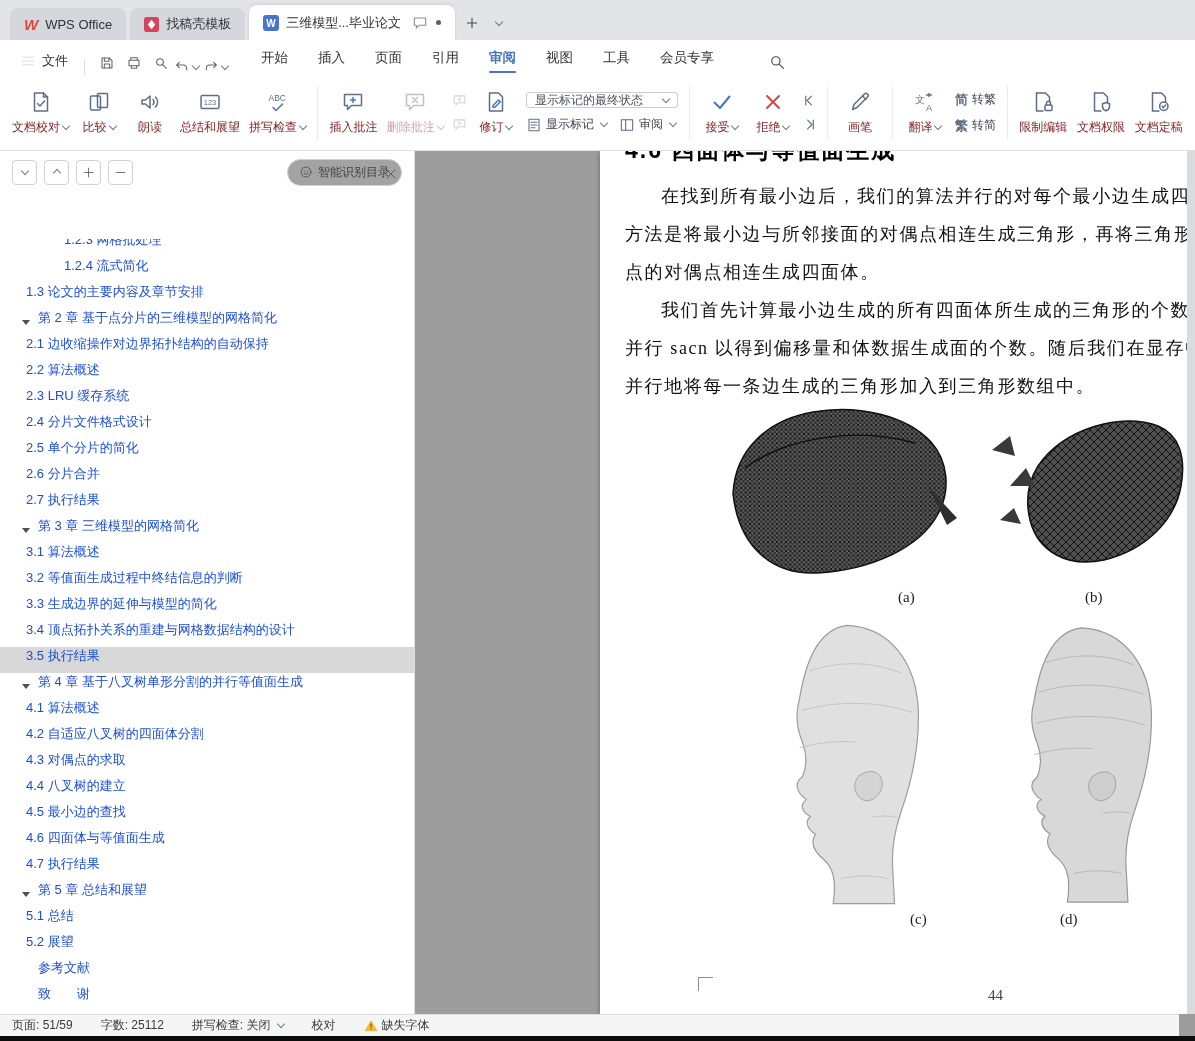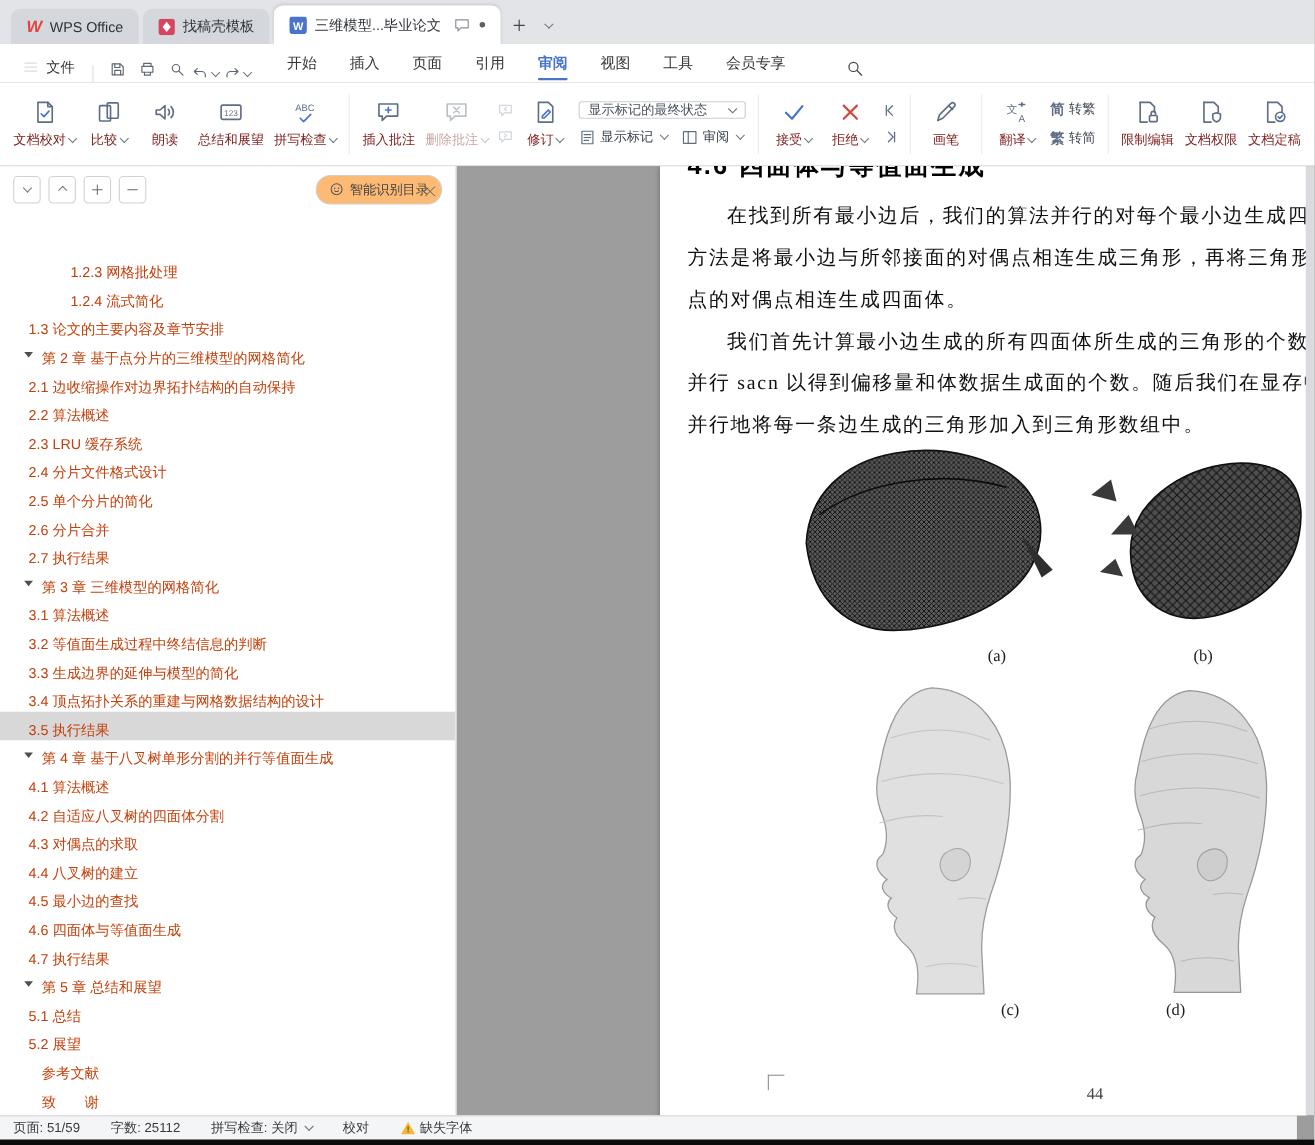--- a/index.html
+++ b/index.html
@@ -52,24 +52,24 @@
 
   
   .sidebar{position:absolute;top:151px;left:0;width:415px;bottom:27px;background:#fff;border-right:1px solid #dcdcdc}
   .side-tabs{display:flex;align-items:center;height:44px;padding:0 14px;gap:26px;font-size:14px;color:#4a4a4a}
   .stab{position:relative;cursor:default;white-space:nowrap}
   .stab.active{color:#4874cb;font-weight:bold}
   .stab.active::after{content:"";position:absolute;left:0;right:0;bottom:-7px;height:2.5px;background:#4874cb;border-radius:2px}
   .side-close{position:absolute;right:14px;top:14px;width:18px;height:18px;display:flex;align-items:center;justify-content:center}
   .side-controls{display:flex;align-items:center;padding:0 12px;gap:7px;height:42px}
   .cbtn{width:25px;height:25px;border:1px solid #d2d2d2;border-radius:4px;background:#fff;display:flex;align-items:center;justify-content:center}
-  .pill{margin-left:auto;display:flex;align-items:center;gap:5px;border:1px solid #cfcfcf;border-radius:14px;background:#fdba74;padding:4px 11px;font-size:12px;color:#444;white-space:nowrap}
+  .pill{margin-left:auto;display:flex;align-items:center;gap:5px;border:1px solid #cfcfcf;border-radius:14px;background:#a3a3a3;padding:4px 11px;font-size:12px;color:#444;white-space:nowrap}
   .toc{position:absolute;top:88px;left:0;right:0;bottom:0;overflow:hidden}
   .toc-inner{margin-top:-8px}
-  .ti{position:relative;height:26px;display:flex;align-items:flex-end;font-size:13px;color:#c2410c;padding-left:38px;white-space:pre;cursor:default}
+  .ti{position:relative;height:26px;display:flex;align-items:flex-start;font-size:13px;color:#1d4ed8;padding-left:38px;white-space:pre;cursor:default}
   .ti.lv2{padding-left:26px}
   .ti.lv3{padding-left:64px}
   .ti.selected{background:#d8d8d8}
   .tarrow{position:absolute;left:22px;top:11px;width:0;height:0;border-left:4px solid transparent;border-right:4px solid transparent;border-top:5px solid #4f4f4f}
 
   
   .docarea{position:absolute;left:416px;top:151px;right:0;bottom:27px;background:#9d9d9d;overflow:hidden}
   .vscroll{position:absolute;top:0;right:0;width:8px;bottom:0;background:#d9dbde}
   .page{position:absolute;left:184px;top:0;width:588px;height:1200px;background:#fff;box-shadow:0 1px 5px rgba(0,0,0,.35);overflow:hidden}
   .pg-heading{position:absolute;top:-16px;left:25px;font-weight:bold;font-size:23px;letter-spacing:2px;color:#000;white-space:nowrap;font-family:"Liberation Sans",sans-serif}

